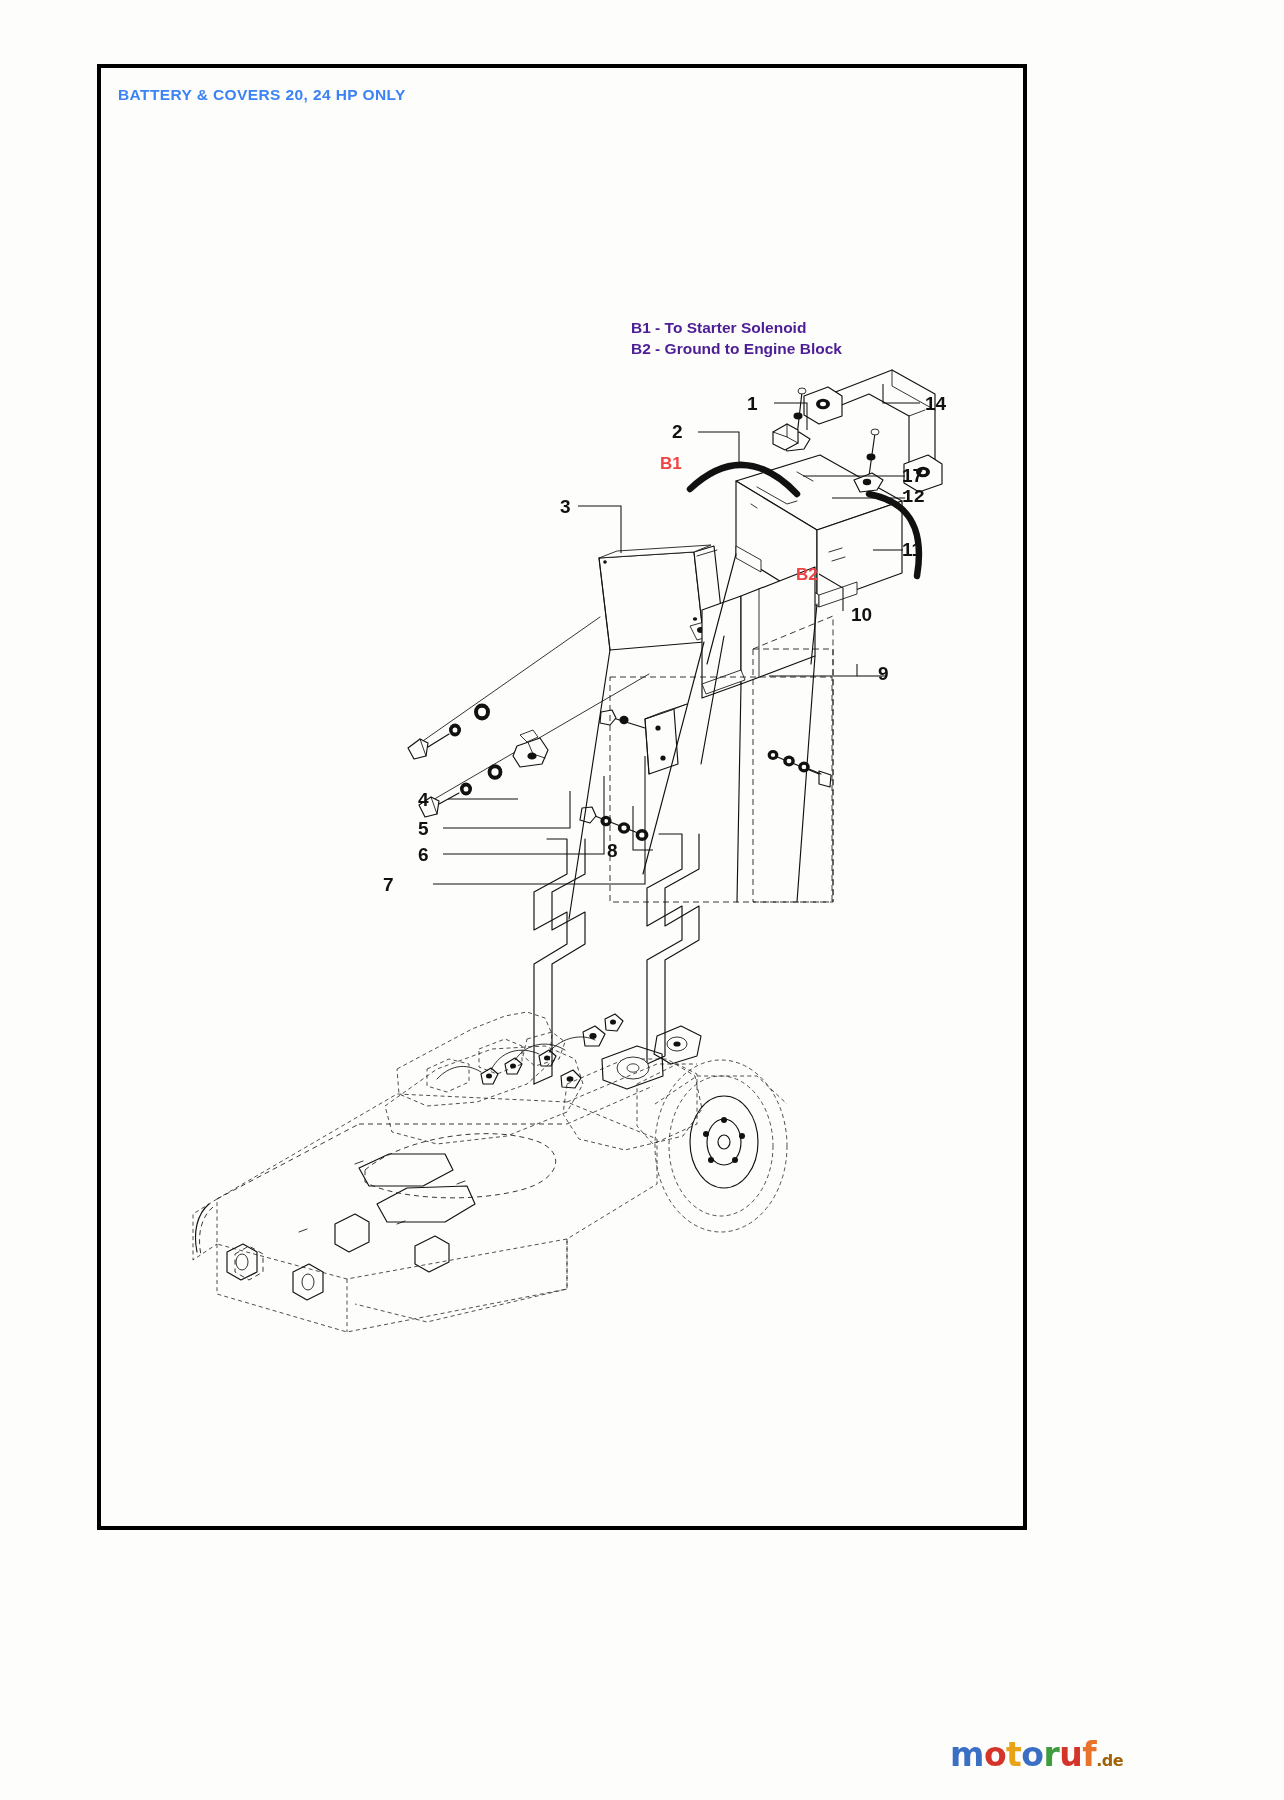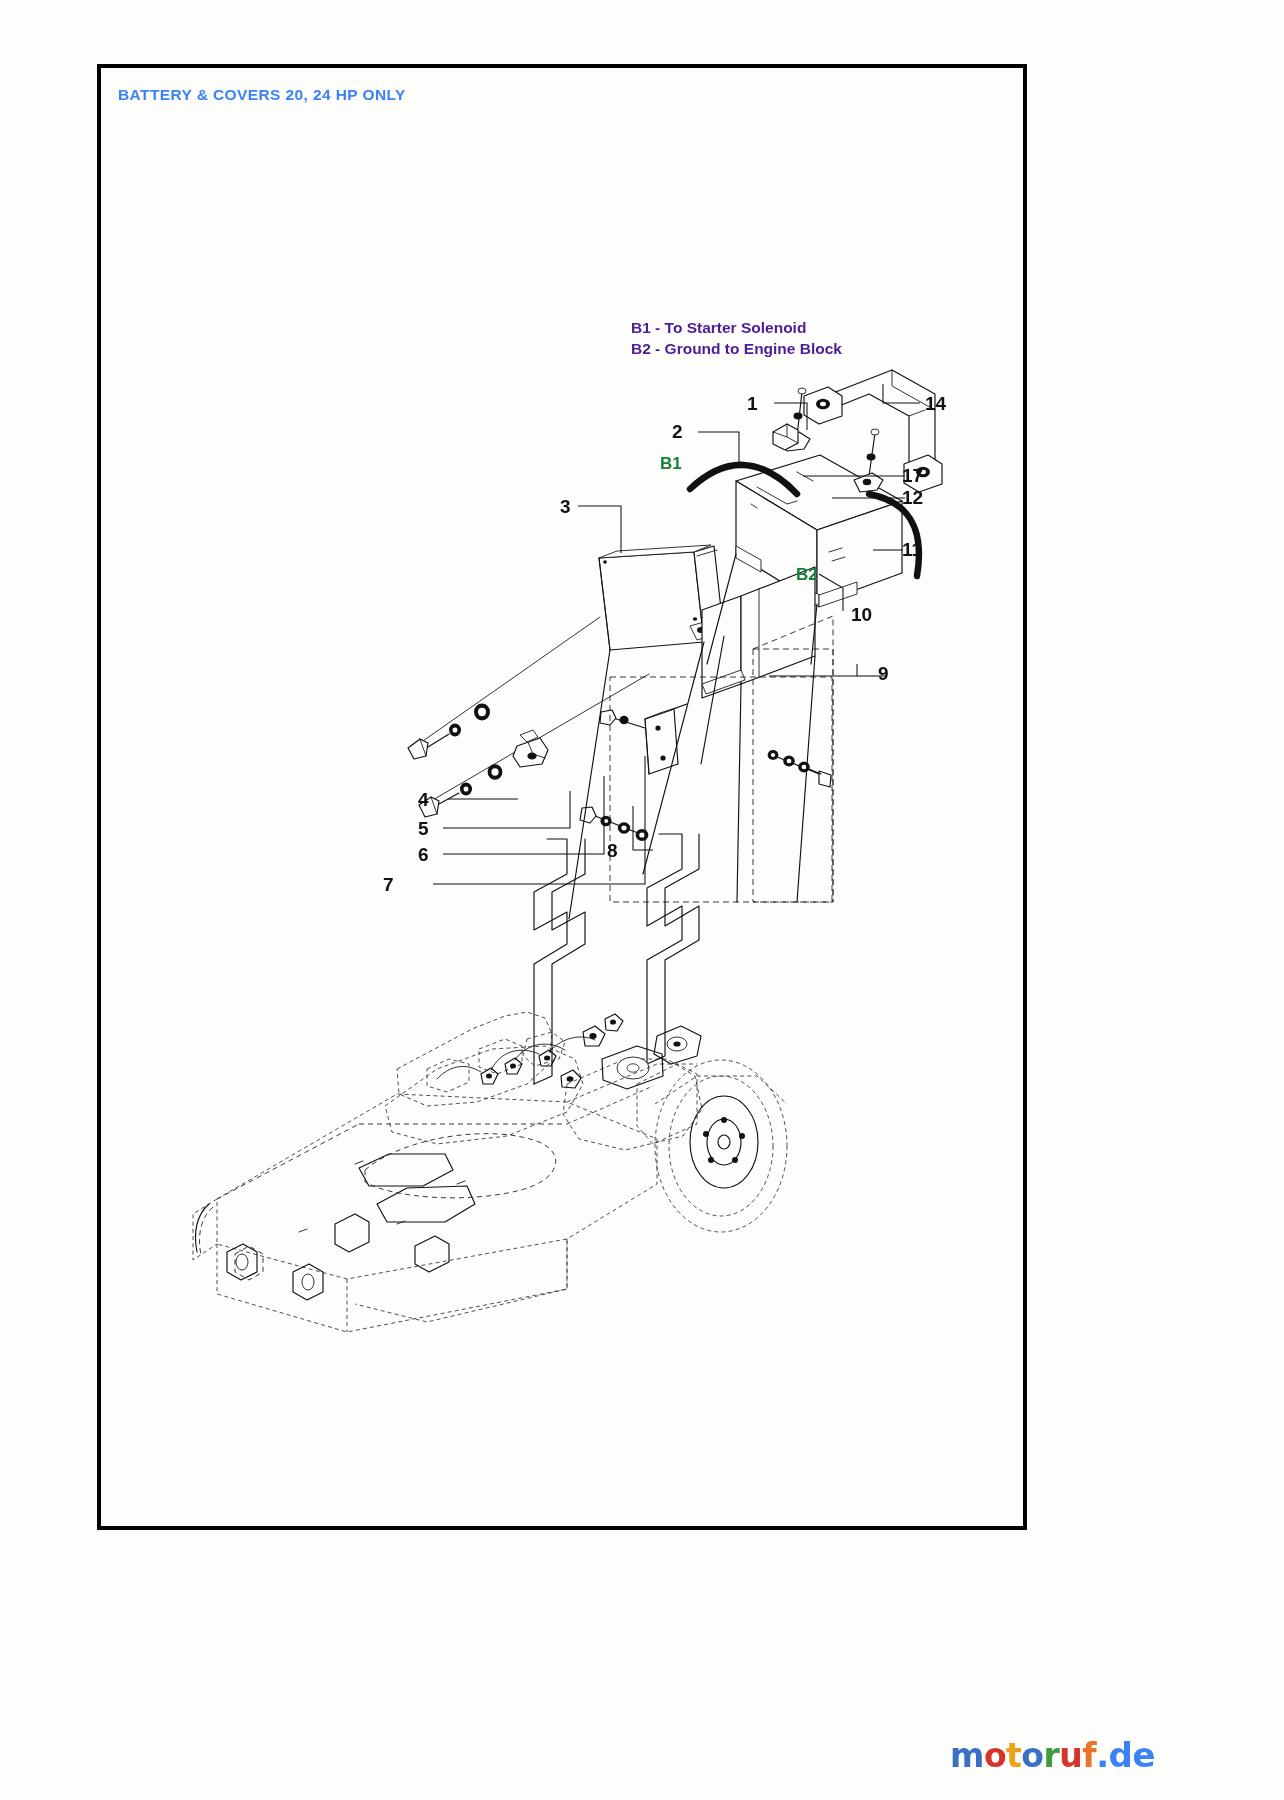--- a/index.html
+++ b/index.html
@@ -56,21 +56,21 @@
     font-size:19px;
     font-weight:bold;
     color:#111;
     line-height:1;
     white-space:nowrap;
   }
   .bterm{
     position:absolute;
     font-size:17px;
     font-weight:bold;
-    color:#15803d;
+    color:#ef4444;
     line-height:1;
     white-space:nowrap;
   }
 
   
   #watermark{
     position:absolute;
     left:950px;top:1735px;
     font-size:33px;
     font-weight:bold;
@@ -78,21 +78,21 @@
     font-family:"DejaVu Sans", sans-serif;
     white-space:nowrap;
   }
   #watermark .w1{color:#3a6fc4;}
   #watermark .w2{color:#d4342a;}
   #watermark .w3{color:#e8a317;}
   #watermark .w4{color:#3a6fc4;}
   #watermark .w5{color:#3f9c3f;}
   #watermark .w6{color:#d4342a;}
   #watermark .w7{color:#e8732a;}
-  #watermark .wd{color:#3b82f6;font-size:34px;}
+  #watermark .wd{color:#a16207;font-size:16px;}
 </style>
 </head>
 <body>
 
 <div id="page-frame"></div>
 
 <div id="plate-title">BATTERY &amp; COVERS 20, 24 HP ONLY</div>
 
 <div id="wire-legend">
   <div>B1 - To Starter Solenoid</div>
@@ -420,21 +420,21 @@
 <div class="callout" style="left:672px;  top:422px;">2</div>
 <div class="callout" style="left:560px;  top:497px;">3</div>
 <div class="callout" style="left:418px;  top:790px;">4</div>
 <div class="callout" style="left:418px;  top:819px;">5</div>
 <div class="callout" style="left:418px;  top:845px;">6</div>
 <div class="callout" style="left:383px;  top:875px;">7</div>
 <div class="callout" style="left:607px;  top:841px;">8</div>
 <div class="callout" style="left:878px;  top:664px;">9</div>
 <div class="callout" style="left:838px;  top:605px;margin-left:13px;">10</div>
 <div class="callout" style="left:902px;  top:540px;">11</div>
-<div class="callout" style="left:902px;  top:488px;">12</div>
+<div class="callout" style="left:902px;  top:488px;font-family:Liberation Mono, monospace;">12</div>
 <div class="callout" style="left:902px;  top:466px;">17</div>
 <div class="callout" style="left:925px;  top:394px;">14</div>
 
 <div class="bterm" style="left:660px; top:455px;">B1</div>
 <div class="bterm" style="left:796px; top:566px;">B2</div>
 
 <div id="watermark">
   <span class="w1">m</span><span class="w2">o</span><span class="w3">t</span><span class="w4">o</span><span class="w5">r</span><span class="w6">u</span><span class="w7">f</span><span class="wd">.de</span>
 </div>
 

